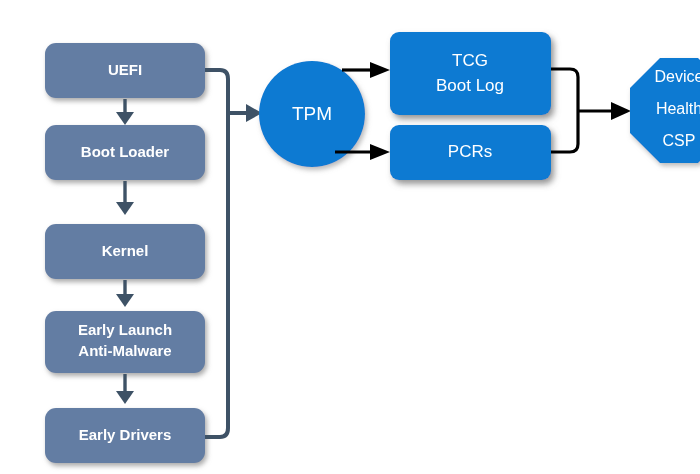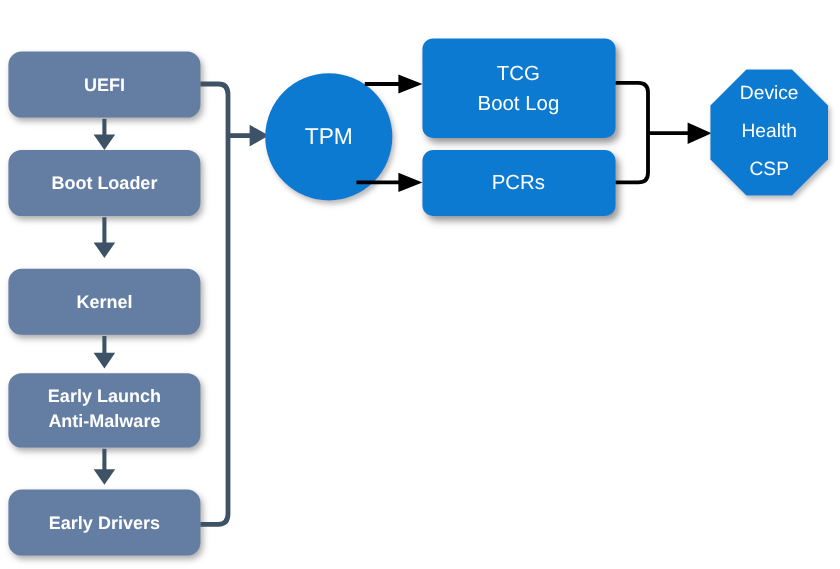--- a/index.html
+++ b/index.html
@@ -11,20 +11,21 @@
     width: 700px;
     height: 474px;
     overflow: hidden;
     font-family: "Liberation Sans", sans-serif;
   }
   #diagram-root {
     position: relative;
     width: 576px;
     height: 474px;
     background: #ffffff;
+    padding-left: 38px;
   }
   svg.diagram {
     display: block;
     width: 700px;
     height: 474px;
   }
   .node-label {
     fill: #ffffff;
     font-family: "Liberation Sans", sans-serif;
     font-weight: bold;

